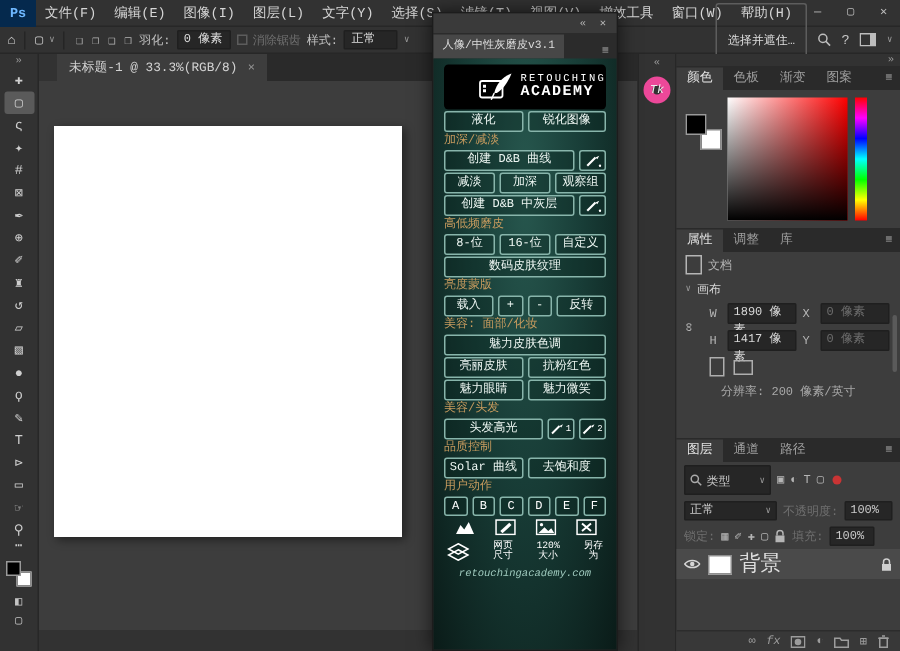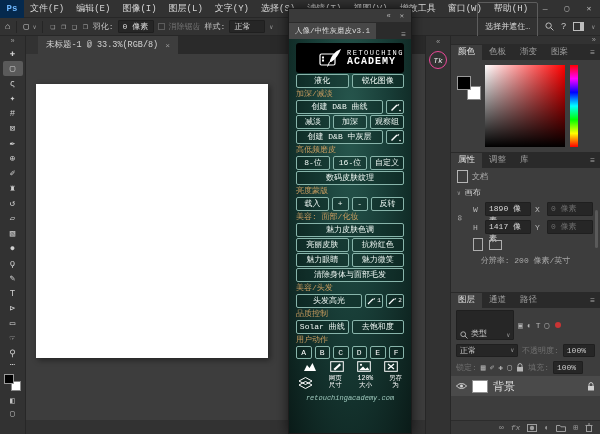--- a/index.html
+++ b/index.html
@@ -66,21 +66,21 @@
   .ra-letters { display:flex; gap:3px; flex:0 0 13px; }
   .ra-letter { flex:1; border:1px solid #88b5ab; border-radius:2px; color:#fff; font-size:8px; height:13px; line-height:11px; text-align:center; background:rgba(8,34,30,.35); }
   .ra-iconrow { display:flex; justify-content:space-around; align-items:center; flex:0 0 13px; }
   .ra-bottom { display:flex; justify-content:space-between; align-items:center; color:#fff; font-size:6.5px; text-align:center; line-height:1.05; flex:0 0 18px; padding:0 2px; }
   .ra-footer { text-align:center; font-style:italic; color:#9fcabe; font-size:7px; flex:0 0 10px; line-height:10px; }
 
   
   .dock { position:absolute; right:0; top:36px; width:175px; bottom:0; background:#323232; border-left:1px solid #272727; z-index:5; display:flex; }
   .dock-iconcol { width:25px; border-right:1px solid #272727; display:flex; flex-direction:column; align-items:center; padding-top:2px; gap:5px; }
   .dock-arrow { font-size:7px; color:#9a9a9a; }
-  .tk { width:18px; height:18px; border:1px solid #ec4899; border-radius:50%; display:flex; align-items:center; justify-content:center; font-size:8px; color:#ececec; font-style:italic; }
+  .tk { width:18px; height:18px; border:6px solid #ec4899; border-radius:50%; display:flex; align-items:center; justify-content:center; font-size:8px; color:#ececec; font-style:italic; }
   .dock-panels { flex:1; display:flex; flex-direction:column; }
   .dock-header { height:8px; display:flex; justify-content:flex-end; align-items:center; padding:0 4px; font-size:7px; color:#9a9a9a; background:#323232; }
   .panel-tabs { height:16px; background:#2a2a2a; display:flex; align-items:flex-end; font-size:8.5px; flex:0 0 16px; }
   .ptab { padding:0 7px; height:15px; line-height:15px; color:#9e9e9e; white-space:nowrap; }
   .ptab.active { background:#3d3d3d; color:#e2e2e2; }
   .panel-menu { margin-left:auto; color:#a8a8a8; padding:0 5px; font-size:8px; line-height:15px; }
   .panel-body { background:#3d3d3d; position:relative; }
   .color-body { flex:0 0 92px; }
   .cp-swatches { position:absolute; left:6px; top:16px; width:24px; height:24px; }
   .cp-swatches .bg-sw { position:absolute; right:0; bottom:0; width:14px; height:14px; background:#fff; border:1px solid #888; }
@@ -96,25 +96,25 @@
   .rot { display:inline-block; transform:rotate(90deg); font-size:9px; }
   .pfield { background:#262626; border:1px solid #1f1f1f; height:14px; line-height:12px; padding:0 3px; color:#d8d8d8; font-size:8px; width:46px; border-radius:1px; }
   .pfield.dim { color:#6d6d6d; }
   .axis { width:8px; color:#b5b5b5; }
   .orient-btn { width:10px; height:13px; border:1px solid #aeaeae; }
   .orient-btn.land { width:13px; height:10px; }
   .res-row { color:#a8a8a8; }
   .pscroll { position:absolute; right:2px; top:42px; width:3px; height:38px; background:#5a5a5a; border-radius:2px; }
   .layers-body { flex:1; background:#3d3d3d; display:flex; flex-direction:column; font-size:8px; }
   .lrow { display:flex; align-items:center; gap:4px; padding:2px 5px; color:#b0b0b0; flex:0 0 17px; }
-  .kind-field { background:#262626; border:1px solid #1f1f1f; height:30px; display:flex; align-items:flex-end; gap:3px; padding:0 3px; width:58px; color:#c9c9c9; border-radius:1px; }
+  .kind-field { background:#262626; border:1px solid #1f1f1f; height:20px; display:flex; align-items:center; gap:3px; padding:0 3px; width:58px; color:#c9c9c9; border-radius:1px; }
   .fic { font-size:8px; color:#b5b5b5; }
   .red-dot { width:6px; height:6px; border-radius:50%; background:#c93434; margin-left:2px; }
   .sel-field { background:#262626; border:1px solid #1f1f1f; height:13px; line-height:11px; padding:0 3px; border-radius:1px; color:#c9c9c9; display:flex; align-items:center; gap:3px; }
-  .layer-row { height:20px; background:#4a4a4a; display:flex; align-items:center; gap:5px; padding:0 5px; font-size:11px; color:#dedede; flex:0 0 20px; }
+  .layer-row { height:20px; background:#4a4a4a; display:flex; align-items:center; gap:5px; padding:0 5px; font-size:14px; color:#dedede; flex:0 0 20px; }
   .thumb { width:16px; height:13px; background:#fff; border:1px solid #8f8f8f; }
   .layer-row .locksp { margin-left:auto; }
   .layers-bottom { margin-top:auto; height:14px; border-top:1px solid #2c2c2c; background:#383838; display:flex; align-items:center; justify-content:flex-end; gap:7px; padding:0 7px; color:#9c9c9c; font-size:8px; flex:0 0 14px; }
   .fx { font-style:italic; font-size:8px; color:#9c9c9c; }
 </style>
 </head>
 <body>
 
 <div class="app">
 
@@ -293,23 +293,20 @@
         <div class="ra-btn">魅力皮肤色调</div>
       </div>
       <div class="ra-row">
         <div class="ra-btn">亮丽皮肤</div>
         <div class="ra-btn">抗粉红色</div>
       </div>
       <div class="ra-row">
         <div class="ra-btn">魅力眼睛</div>
         <div class="ra-btn">魅力微笑</div>
       </div>
-      <div class="ra-row">
-        <div class="ra-btn">清除身体与面部毛发</div>
-      </div>
 
       <div class="ra-sec">美容/头发</div>
       <div class="ra-row">
         <div class="ra-btn">头发高光</div>
         <div class="ra-btn icon-btn">
           <svg width="9" height="8">
               <path d="M1 7 L6 2" stroke="#fff" stroke-width="1.3"></path>
               <path d="M6 2 L8.3 0.8 L7.2 3 Z" fill="#fff"></path>
             </svg>
           <span class="bnum">1</span>

